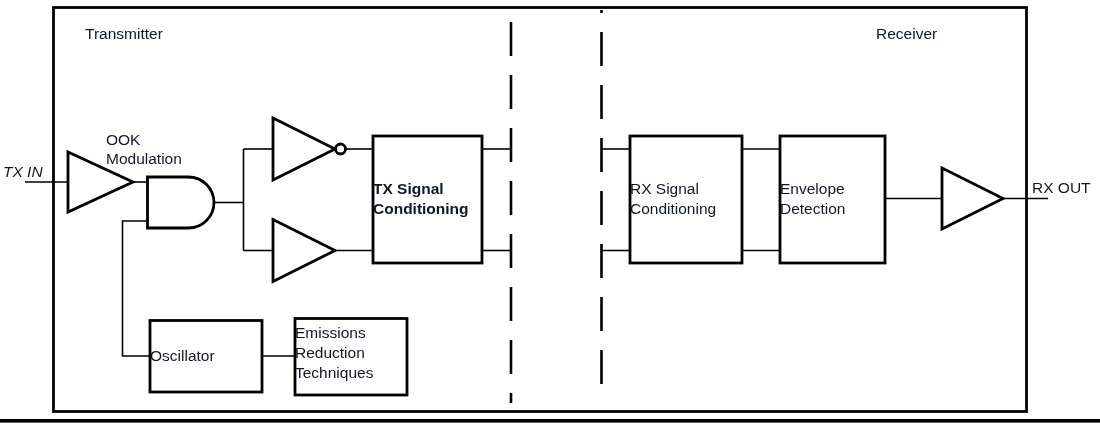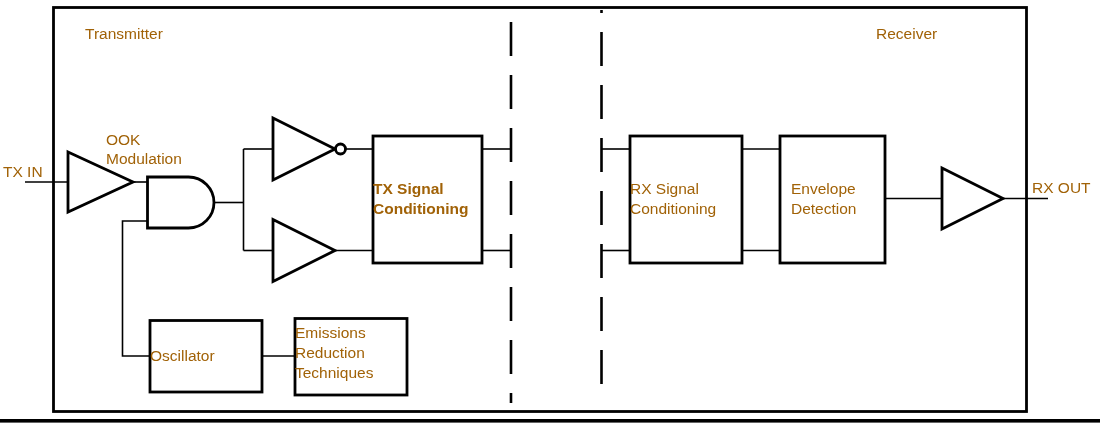--- a/index.html
+++ b/index.html
@@ -8,32 +8,32 @@
     width:1100px;height:423px;
     background:#ffffff;
     overflow:hidden;
     font-family:"Liberation Sans","DejaVu Sans",sans-serif;
   }
   .stage svg{position:absolute;left:0;top:0;}
   .lbl{
     position:absolute;
     font-size:15.5px;
     line-height:20px;
-    color:#a16207;
+    color:#0f172a;
     white-space:pre-line;
   }
   .lbl.center{text-align:left;}
   #lbl-ook{left:106px;top:130px;width:100px;line-height:19px;}
   #lbl-transmitter{left:85px;top:24px;}
   #lbl-receiver{left:876px;top:24px;text-align:right;}
-  #lbl-txin{left:3px;top:162px;width:46px;}
+  #lbl-txin{left:3px;top:162px;width:46px;font-style:italic;}
   #lbl-rxout{left:1032px;top:178px;}
   #lbl-txcond{left:373px;top:179px;width:109px;font-weight:bold;}
   #lbl-rxcond{left:630px;top:179px;width:112px;}
-  #lbl-envelope{left:780px;top:179px;width:105px;padding-left:11px;}
+  #lbl-envelope{left:780px;top:179px;width:105px;}
   #lbl-barrier{left:509px;top:163px;width:95px;line-height:20.5px;}
   #lbl-oscillator{left:150px;top:346px;width:112px;}
   #lbl-emissions{left:295px;top:323px;width:104px;}
 </style>
 </head>
 <body>
 
 <div class="stage">
 
   <svg width="1100" height="423" viewBox="0 0 1100 423">

